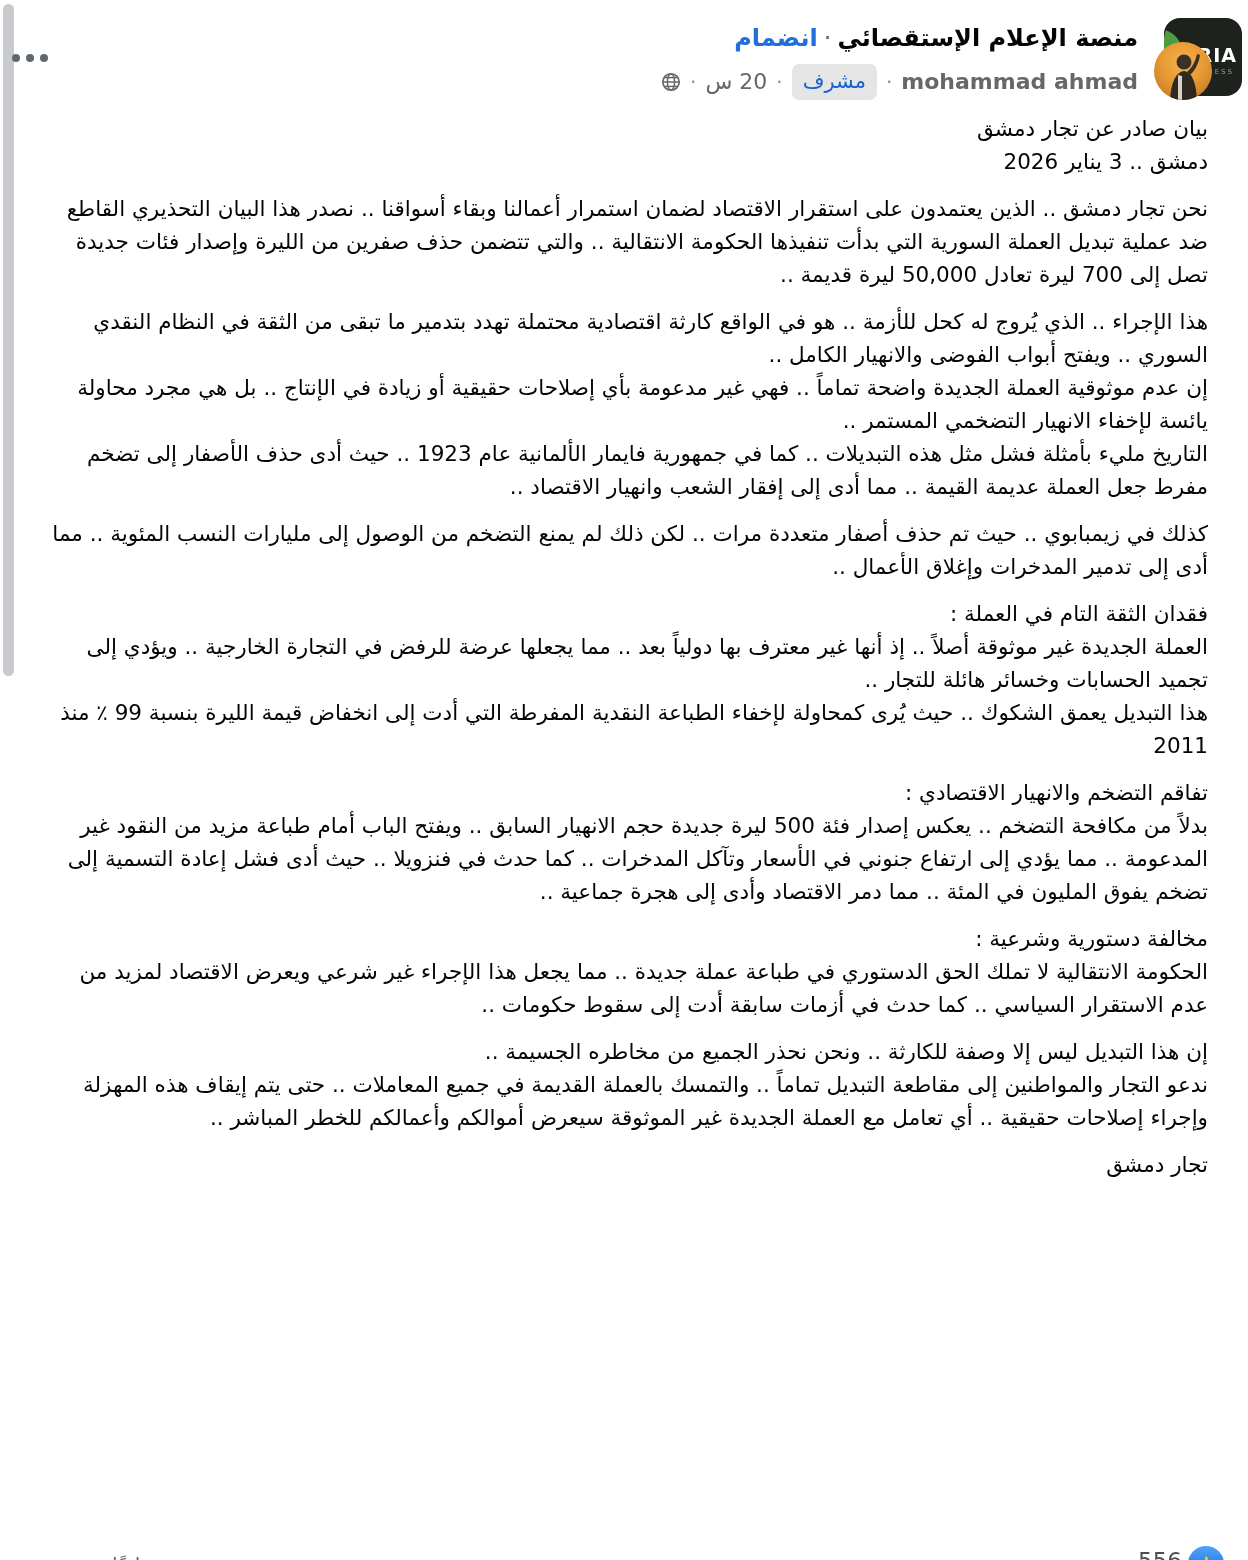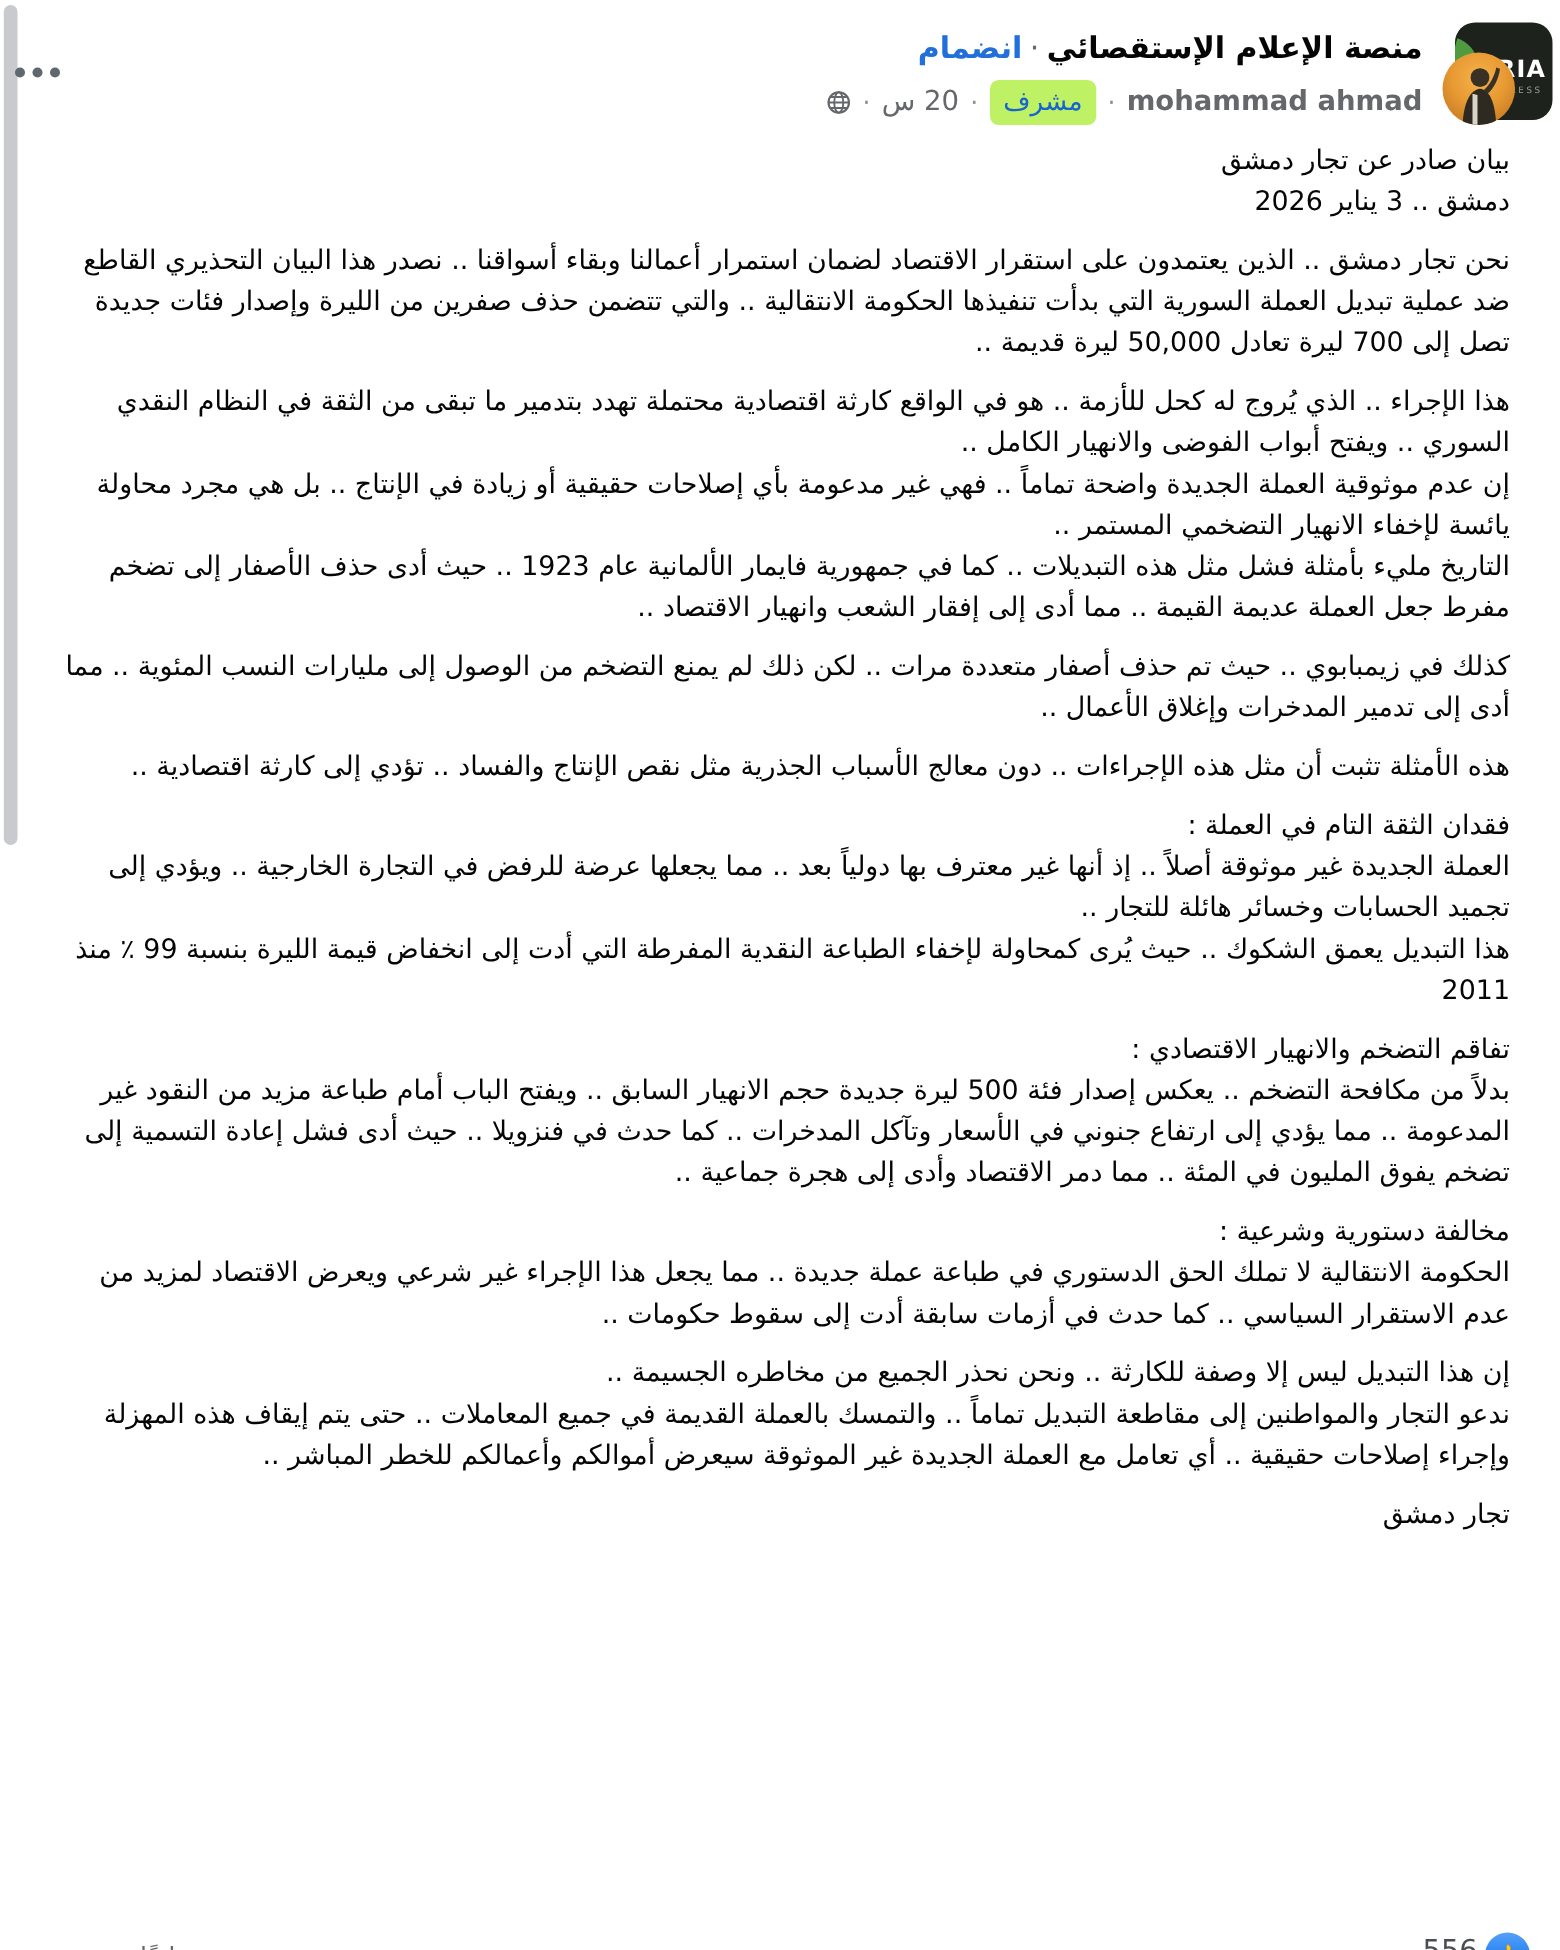--- a/index.html
+++ b/index.html
@@ -26,21 +26,21 @@
   .author-circle { position:absolute; left:0; top:26px; width:58px; height:58px;
     border-radius:50%; overflow:hidden;
     background:radial-gradient(circle at 50% 35%, #f6b24a 0%, #e89a33 45%, #b96f1e 100%); }
   .header-text { padding-top:4px; min-width:0; }
   .title-line { font-size:24px; font-weight:bold; line-height:36px; white-space:nowrap; }
   .join-link { color:#216fdb; }
   .mid-dot { color:#65676b; font-weight:normal; padding:0 6px; }
   .sub-line { margin-top:8px; display:flex; align-items:center; gap:9px;
     font-size:22px; color:#65676b; line-height:30px; }
   .author-name { font-weight:700; direction:ltr; }
-  .role-badge { background:#bef264; color:#1763cf; font-size:21px;
+  .role-badge { background:#e5e5e5; color:#1763cf; font-size:21px;
     padding:2px 11px 4px; border-radius:7px; }
   .sep-dot { font-size:20px; color:#8a8d91; }
   .globe-icon svg { display:block; }
   .menu-dots { position:absolute; top:46px; left:4px; display:flex; gap:6px;
     padding:8px; cursor:pointer; }
   .menu-dots i { width:8px; height:8px; border-radius:50%; background:#606770; display:block; }
 
   
   .post-body { position:absolute; top:112px; right:40px; left:40px;
     font-size:21.5px; line-height:33px; letter-spacing:-0.2px; }
@@ -109,21 +109,20 @@
 </div>
 
 <div class="post-body">
   <div class="para">بيان صادر عن تجار دمشق
 دمشق .. 3 يناير 2026</div>
   <div class="para">نحن تجار دمشق .. الذين يعتمدون على استقرار الاقتصاد لضمان استمرار أعمالنا وبقاء أسواقنا .. نصدر هذا البيان التحذيري القاطع ضد عملية تبديل العملة السورية التي بدأت تنفيذها الحكومة الانتقالية .. والتي تتضمن حذف صفرين من الليرة وإصدار فئات جديدة تصل إلى 700 ليرة تعادل 50,000 ليرة قديمة ..</div>
   <div class="para">هذا الإجراء .. الذي يُروج له كحل للأزمة .. هو في الواقع كارثة اقتصادية محتملة تهدد بتدمير ما تبقى من الثقة في النظام النقدي السوري .. ويفتح أبواب الفوضى والانهيار الكامل ..
 إن عدم موثوقية العملة الجديدة واضحة تماماً .. فهي غير مدعومة بأي إصلاحات حقيقية أو زيادة في الإنتاج .. بل هي مجرد محاولة يائسة لإخفاء الانهيار التضخمي المستمر ..
 التاريخ مليء بأمثلة فشل مثل هذه التبديلات .. كما في جمهورية فايمار الألمانية عام 1923 .. حيث أدى حذف الأصفار إلى تضخم مفرط جعل العملة عديمة القيمة .. مما أدى إلى إفقار الشعب وانهيار الاقتصاد ..</div>
   <div class="para">كذلك في زيمبابوي .. حيث تم حذف أصفار متعددة مرات .. لكن ذلك لم يمنع التضخم من الوصول إلى مليارات النسب المئوية .. مما أدى إلى تدمير المدخرات وإغلاق الأعمال ..</div>
-  <div class="para">هذه الأمثلة تثبت أن مثل هذه الإجراءات .. دون معالج الأسباب الجذرية مثل نقص الإنتاج والفساد .. تؤدي إلى كارثة اقتصادية ..</div>
   <div class="para">فقدان الثقة التام في العملة :
 العملة الجديدة غير موثوقة أصلاً .. إذ أنها غير معترف بها دولياً بعد .. مما يجعلها عرضة للرفض في التجارة الخارجية .. ويؤدي إلى تجميد الحسابات وخسائر هائلة للتجار ..
 هذا التبديل يعمق الشكوك .. حيث يُرى كمحاولة لإخفاء الطباعة النقدية المفرطة التي أدت إلى انخفاض قيمة الليرة بنسبة 99 ٪ منذ 2011</div>
   <div class="para">تفاقم التضخم والانهيار الاقتصادي :
 بدلاً من مكافحة التضخم .. يعكس إصدار فئة 500 ليرة جديدة حجم الانهيار السابق .. ويفتح الباب أمام طباعة مزيد من النقود غير المدعومة .. مما يؤدي إلى ارتفاع جنوني في الأسعار وتآكل المدخرات .. كما حدث في فنزويلا .. حيث أدى فشل إعادة التسمية إلى تضخم يفوق المليون في المئة .. مما دمر الاقتصاد وأدى إلى هجرة جماعية ..</div>
   <div class="para">مخالفة دستورية وشرعية :
 الحكومة الانتقالية لا تملك الحق الدستوري في طباعة عملة جديدة .. مما يجعل هذا الإجراء غير شرعي ويعرض الاقتصاد لمزيد من عدم الاستقرار السياسي .. كما حدث في أزمات سابقة أدت إلى سقوط حكومات ..</div>
   <div class="para">إن هذا التبديل ليس إلا وصفة للكارثة .. ونحن نحذر الجميع من مخاطره الجسيمة ..
 ندعو التجار والمواطنين إلى مقاطعة التبديل تماماً .. والتمسك بالعملة القديمة في جميع المعاملات .. حتى يتم إيقاف هذه المهزلة وإجراء إصلاحات حقيقية .. أي تعامل مع العملة الجديدة غير الموثوقة سيعرض أموالكم وأعمالكم للخطر المباشر ..</div>
   <div class="para">تجار دمشق</div>

